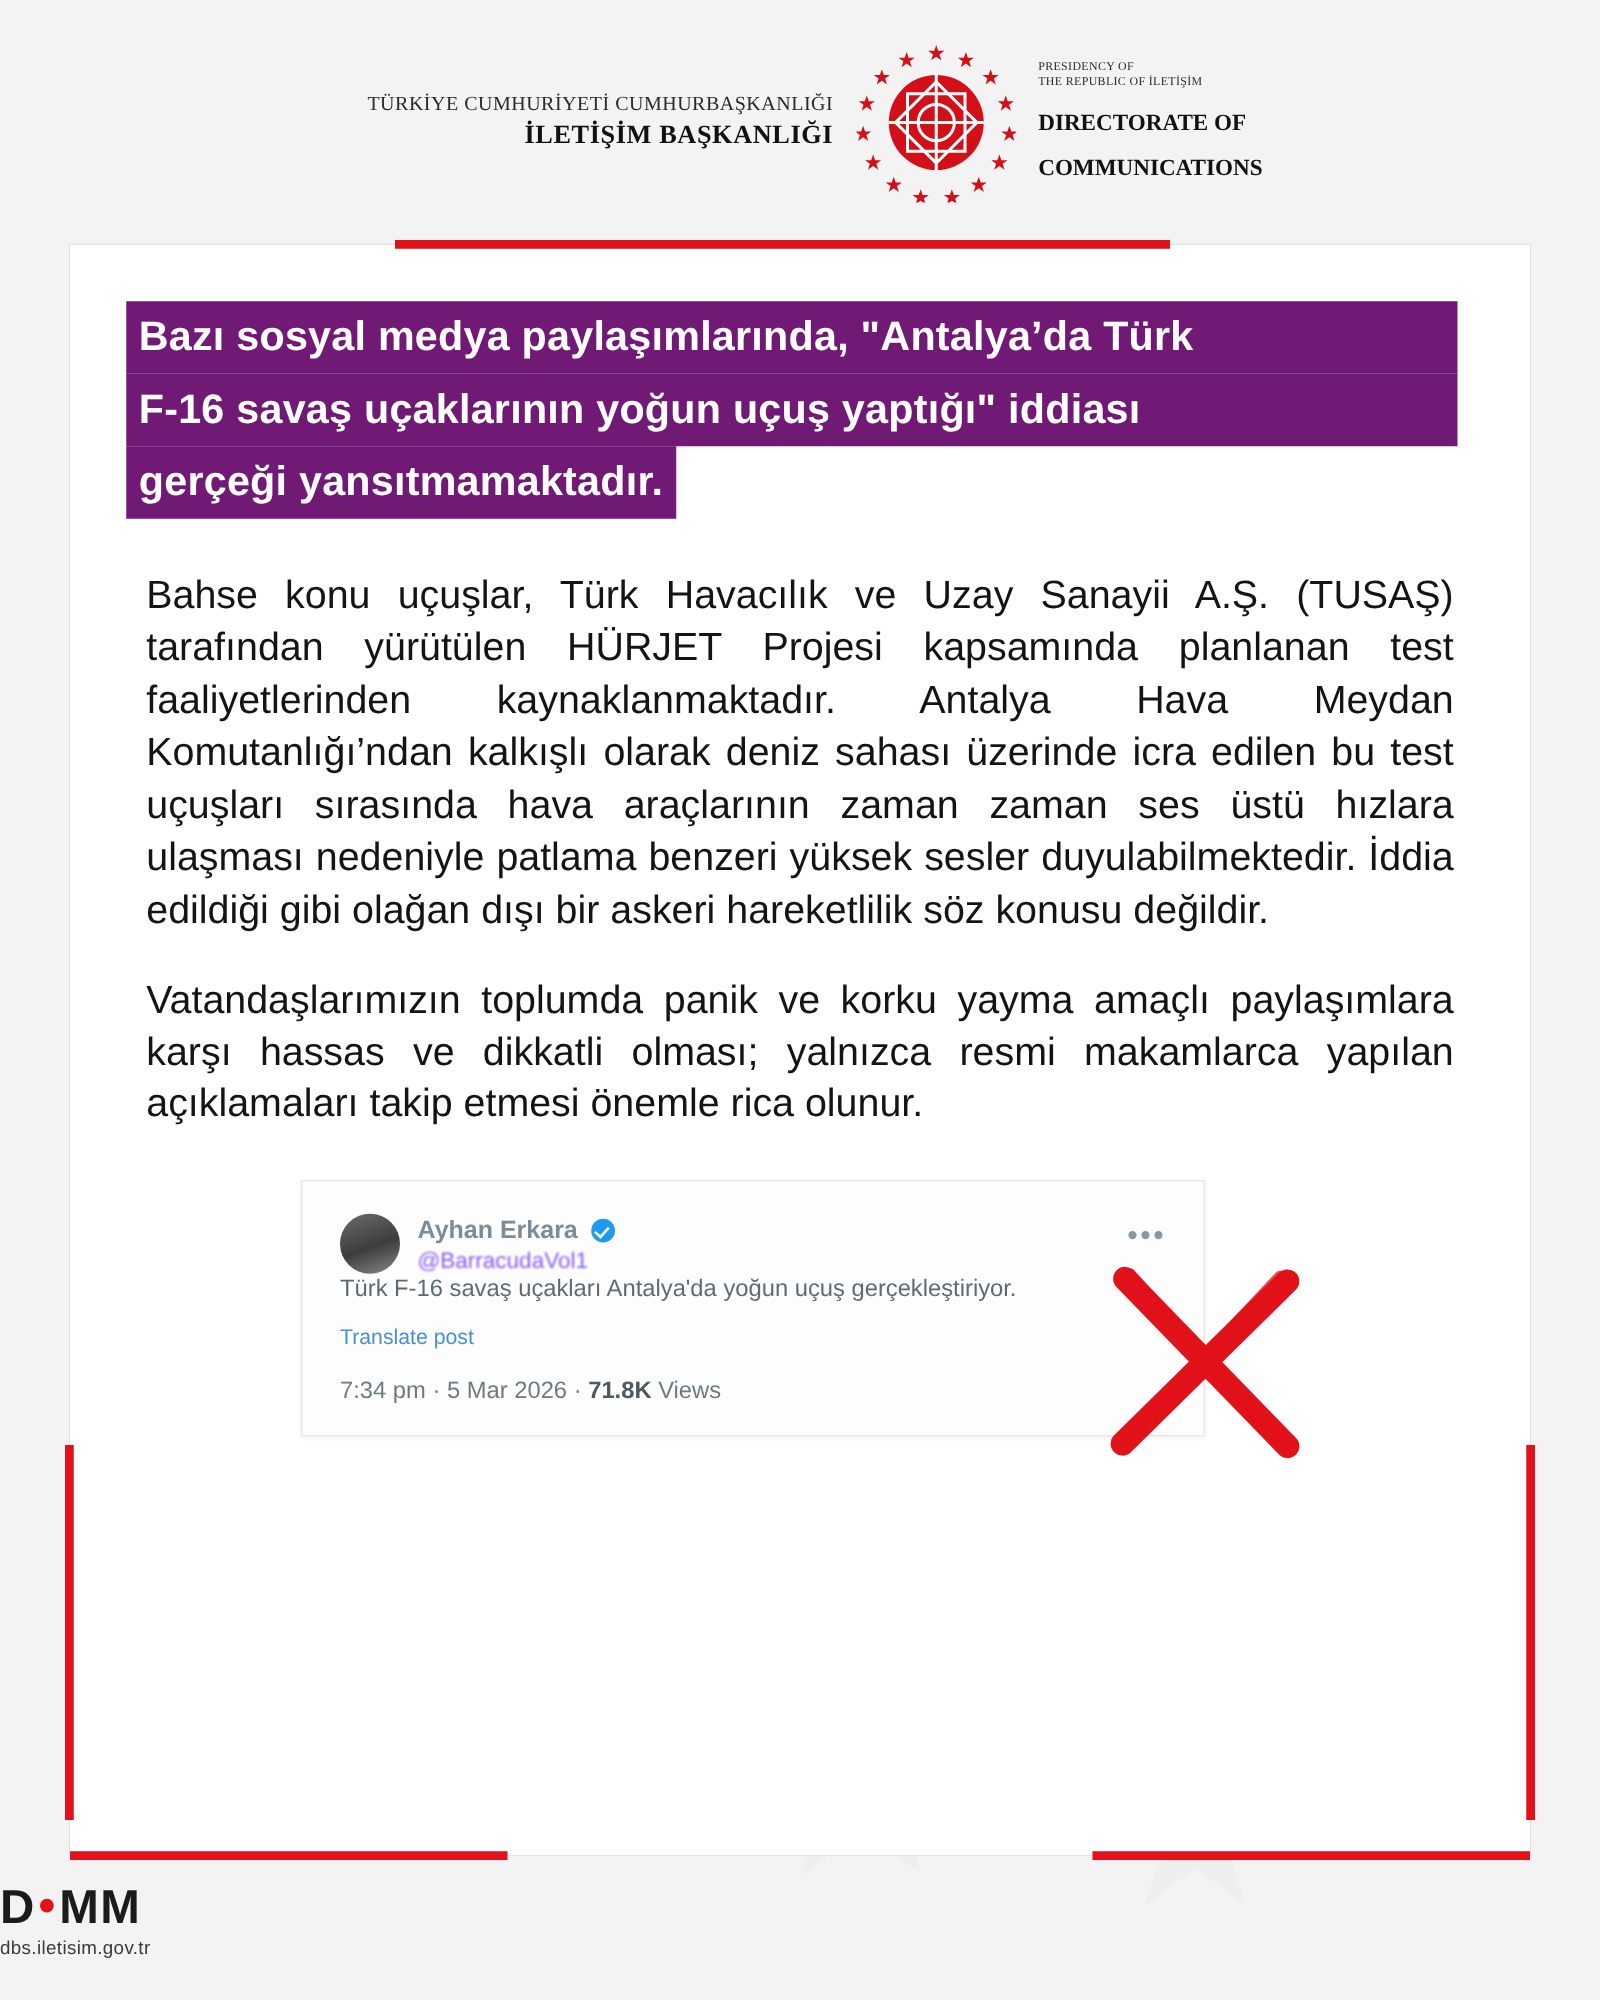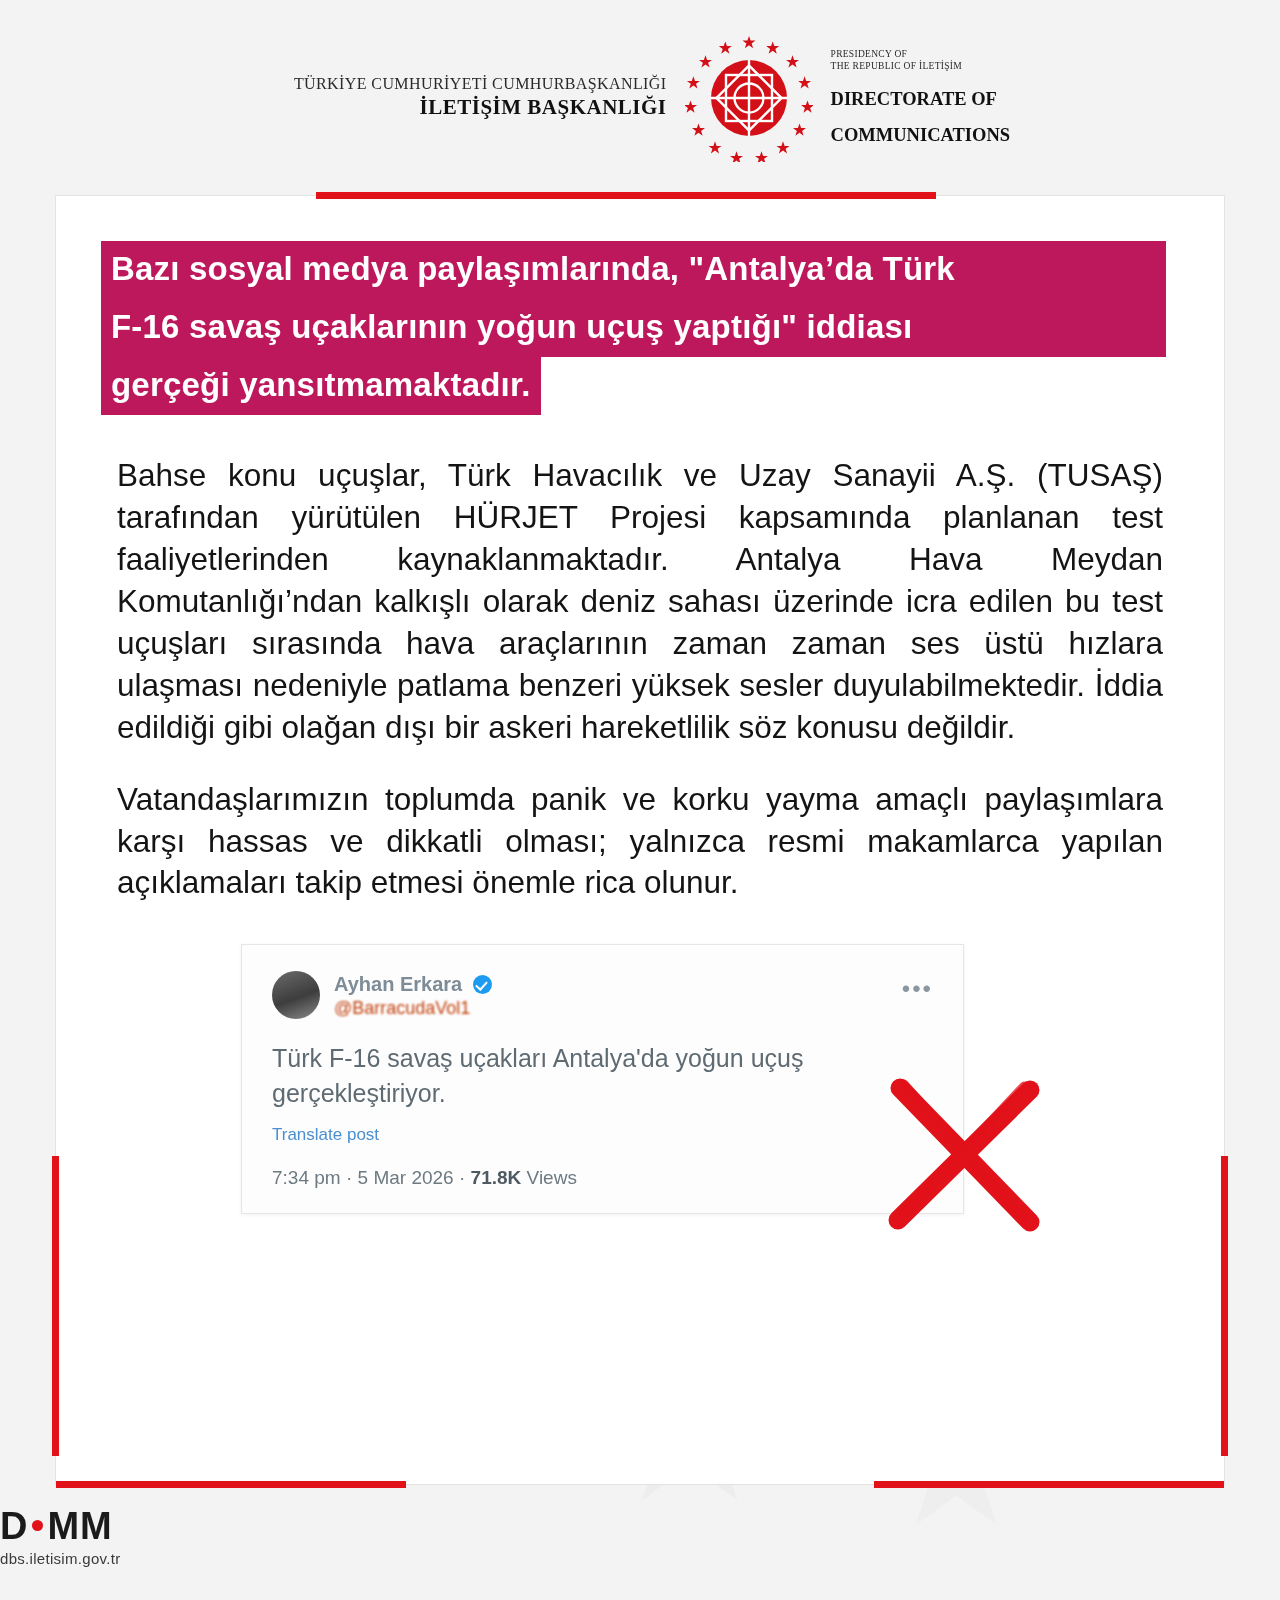--- a/index.html
+++ b/index.html
@@ -146,21 +146,21 @@
   .headline {
     font-size: 33px;
     font-weight: 700;
     line-height: 1.52;
     color: #ffffff;
     letter-spacing: .2px;
     margin: 0 0 40px 0;
   }
   .headline .ln {
     display: block;
-    background: #be185d;
+    background: #701a75;
     padding: 3px 10px 5px 10px;
     width: fit-content;
     max-width: 100%;
   }
   .headline .ln.justify {
     display: flex;
     justify-content: space-between;
     width: 1065px;
   }
 
@@ -226,34 +226,33 @@
     position: absolute;
     left: 5px; top: 4px;
     width: 5px; height: 9px;
     border: solid #fff;
     border-width: 0 2px 2px 0;
     transform: rotate(42deg);
   }
   .tw-handle {
     display: block;
     font-size: 18px;
-    color: #c2410c;
+    color: #8b5cf6;
     margin-top: 2px;
     filter: blur(0.9px);
   }
   .tw-more {
     color: #8b97a0;
     font-size: 24px;
     letter-spacing: 2px;
     line-height: 1;
     padding-top: 6px;
   }
   .tw-body {
-    margin-top: 22px;
-    font-size: 25px;
+    font-size: 19px;
     color: #5f6b73;
     line-height: 1.4;
     filter: blur(0.35px);
   }
   .tw-translate {
     margin-top: 14px;
     font-size: 17px;
     color: #4a8fd0;
     filter: blur(0.35px);
   }

